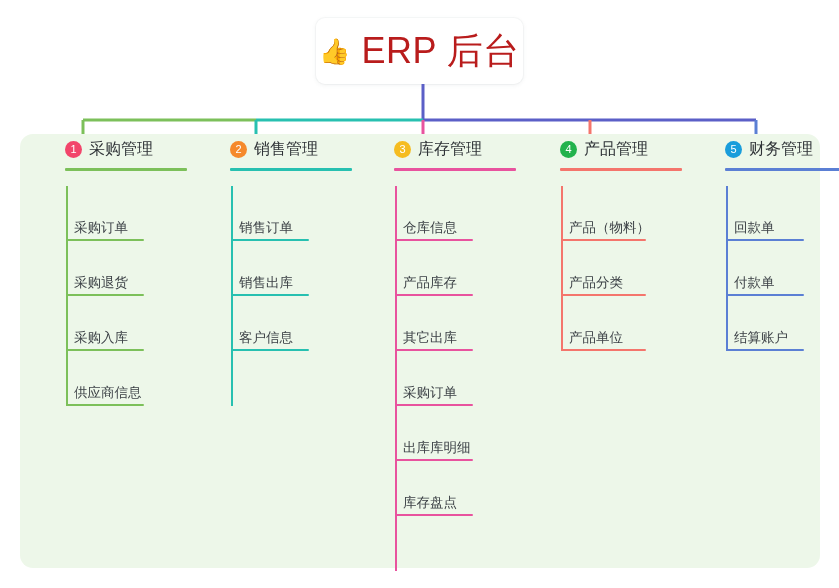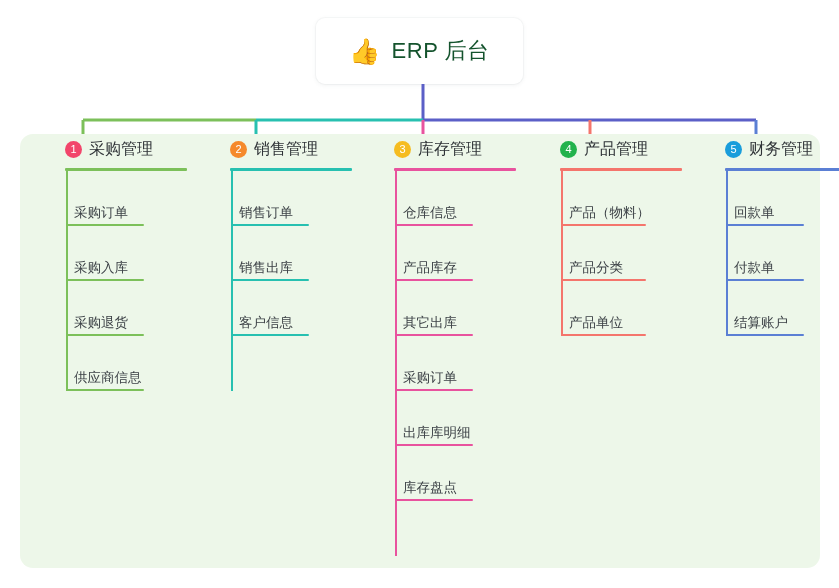--- a/index.html
+++ b/index.html
@@ -17,21 +17,21 @@
     left: 316px; top: 18px;
     width: 207px; height: 66px;
     background: #ffffff;
     border-radius: 9px;
     box-shadow: 0 1px 4px rgba(120,130,140,0.12), 0 0 0 1px rgba(140,150,160,0.06);
     display: flex; align-items: center; justify-content: center;
     gap: 11px;
   }
   .root-emoji { font-size: 25px; line-height: 1; }
   .root-title {
-    font-size: 22px; color: #14532d; letter-spacing: 0.5px; white-space: nowrap;
+    font-size: 36px; color: #b91c1c; letter-spacing: 0.5px; white-space: nowrap;
   }
 
   
   .wires { position: absolute; left: 0; top: 0; width: 839px; height: 588px; }
 
   
   .panel {
     position: absolute;
     left: 20px; top: 134px;
     width: 800px; height: 434px;
@@ -49,21 +49,21 @@
     width: 17px; height: 17px; border-radius: 50%;
     color: #ffffff; font-size: 11px; line-height: 17px;
     text-align: center; flex: 0 0 auto; font-weight: 400;
   }
   .col-title {
     font-size: 16px; color: #2f3337; white-space: nowrap;
   }
   .head-rule { height: 3px; border-radius: 1px; margin-top: 4px; }
 
   
-  .items { position: relative; margin-top: 0; }
+  .items { position: relative; margin-top: 15px; }
   .spine {
     position: absolute; left: 23px; top: 0; width: 2px;
   }
   .item {
     position: relative;
     height: 55px;
     display: flex; align-items: flex-end;
   }
   .item-label {
     font-size: 13.5px; color: #3c4146;
@@ -104,25 +104,25 @@
             <span class="col-title">采购管理</span>
           </div>
           <div class="head-rule" style="background: rgb(124, 192, 90); width: 122px; margin-left: 22px;"></div>
           <div class="items">
             <div class="spine" style="background: rgb(124, 192, 90); height: 220px;"></div>
             <div class="item">
               <span class="item-label">采购订单</span>
               <div class="item-rule" style="background: rgb(124, 192, 90); width: 78px;"></div>
             </div>
             <div class="item">
+              <span class="item-label">采购退货</span>
+              <div class="item-rule" style="background: rgb(124, 192, 90); width: 78px;"></div>
+            </div>
+            <div class="item">
               <span class="item-label">采购入库</span>
-              <div class="item-rule" style="background: rgb(124, 192, 90); width: 78px;"></div>
-            </div>
-            <div class="item">
-              <span class="item-label">采购退货</span>
               <div class="item-rule" style="background: rgb(124, 192, 90); width: 78px;"></div>
             </div>
             <div class="item">
               <span class="item-label">供应商信息</span>
               <div class="item-rule" style="background: rgb(124, 192, 90); width: 78px;"></div>
             </div>
           </div>
         </div>
         <div class="col" style="left: 188px; width: 160px;">
           <div class="col-head">

